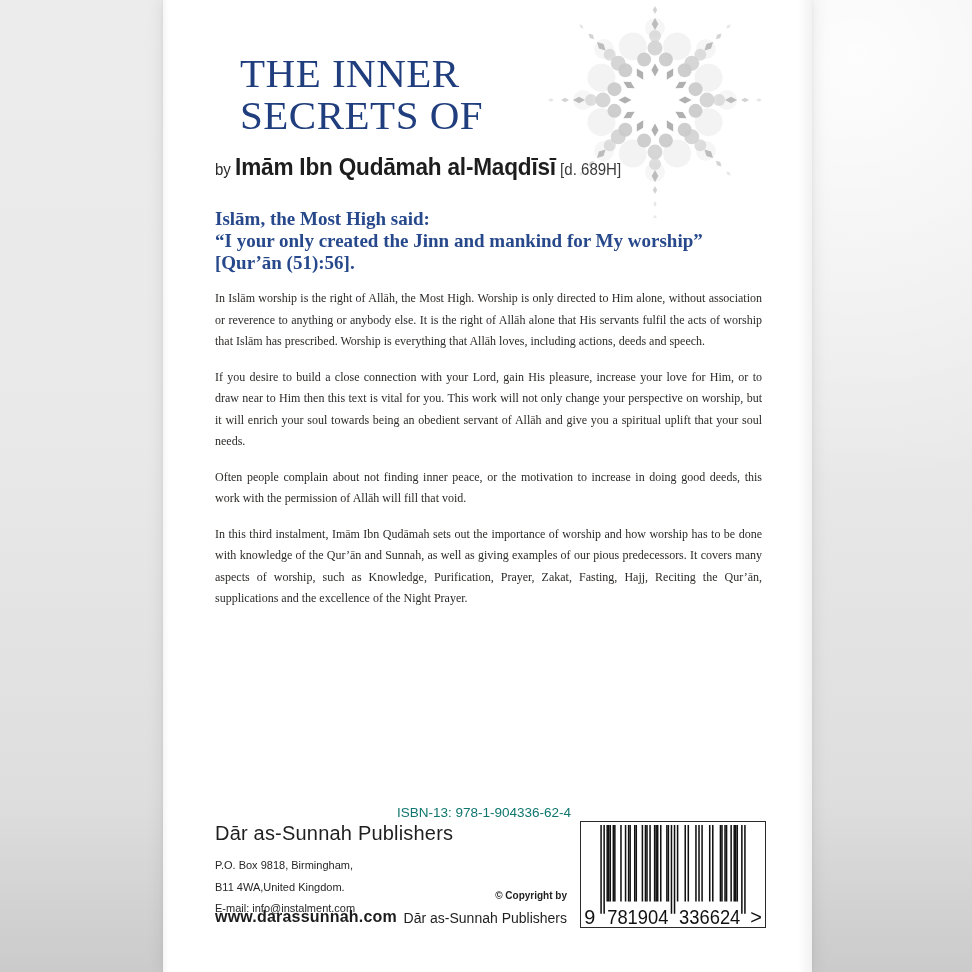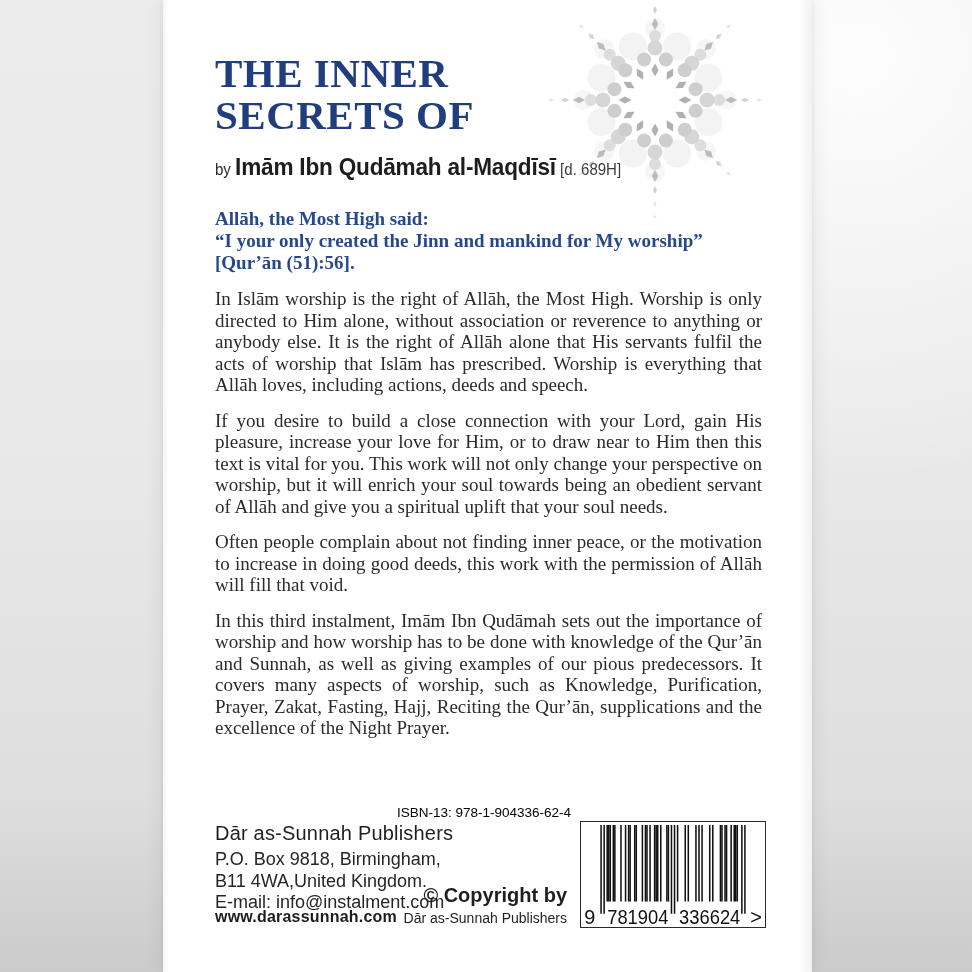--- a/index.html
+++ b/index.html
@@ -28,68 +28,69 @@
     background:linear-gradient(to right, rgba(0,0,0,.04), rgba(0,0,0,0));
     pointer-events:none;
   }
 
   .content { position:absolute; left:52px; top:0; width:547px; }
 
   .ornament { position:absolute; left:377px; top:-12px; width:230px; height:230px; pointer-events:none; }
 
   .title {
     position:relative; margin-top:52px;
-    font-family:"Liberation Serif", serif; font-weight:700;
+    font-family:"Liberation Serif", serif; font-weight:400;
     font-size:41px; line-height:42px; letter-spacing:.5px;
     color:#203e7d;
+    margin-left:25px;
   }
   .byline {
     margin-top:17px; font-family:"Liberation Sans", sans-serif;
     color:#1d1d1d; transform:scaleX(.94); transform-origin:left;
     white-space:nowrap;
   }
   .byline .by { font-size:16px; font-weight:400; color:#2a2a2a; }
   .byline .author { font-size:24px; font-weight:700; letter-spacing:-.2px; }
   .byline .death { font-size:16px; font-weight:400; color:#3c3c3c; letter-spacing:0; }
 
   .quote {
     margin-top:27px; font-family:"Liberation Serif", serif;
     font-weight:700; font-size:19px; line-height:22px; color:#27498c;
   }
 
   .body-copy { margin-top:6px; }
   .body-copy p {
-    font-size:19px; line-height:21.5px; color:#2d2b29;
+    font-size:12px; line-height:21.5px; color:#2d2b29;
     text-align:justify; margin-top:14px;
   }
 
   
   .logo-block { position:absolute; left:76px; top:760px; width:110px; height:62px; color:#2b2b2b; }
   .logo-dome { position:absolute; left:28px; top:-4px; }
   .logo-arabic {
     position:absolute; left:0; top:26px; width:110px;
     font-family:"DejaVu Sans", sans-serif; font-size:24px; color:#2b2b2b;
     text-align:center; line-height:30px;
   }
 
   .pub-block { position:absolute; left:52px; top:822px; font-family:"Liberation Sans", sans-serif; }
   .pub-name { font-size:20px; color:#1f1f1f; letter-spacing:.2px; }
-  .pub-address { margin-top:4px; font-size:18px; line-height:21.5px; color:#262626; }
+  .pub-address { margin-top:10px; font-size:11px; line-height:21.5px; color:#262626; }
   .pub-site { position:absolute; left:52px; top:908px; font-family:"Liberation Sans", sans-serif;
     font-weight:700; font-size:16px; color:#1c1c1c; letter-spacing:.2px; }
 
   .isbn-block {
     position:absolute; top:801px; right:241px; text-align:right;
-    font-family:"Liberation Sans", sans-serif; font-size:13.5px; line-height:23px; color:#000000;
+    font-family:"Liberation Sans", sans-serif; font-size:13.5px; line-height:23px; color:#0f766e;
   }
   .copyright-block {
     position:absolute; top:884px; right:245px; text-align:right;
     font-family:"Liberation Sans", sans-serif; line-height:23px; color:#1f1f1f;
   }
-  .copyright-block .c1 { font-size:20px; font-weight:700; }
+  .copyright-block .c1 { font-size:10px; font-weight:700; }
   .copyright-block .c2 { font-size:14px; font-weight:400; }
 
   .barcode-box {
     position:absolute; left:417px; top:821px; width:186px; height:107px;
     background:#fff; border:1.5px solid #2a2a2a; padding:3px 2px 0 2px;
   }
   .barcode-box svg { display:block; }
 </style>
 </head>
 <body>
@@ -190,21 +191,21 @@
         <div>SECRETS OF</div>
       </h1>
 
       <div class="byline">
         <span class="by">by</span>
         <span class="author">Imām Ibn Qudāmah al-Maqdīsī</span>
         <span class="death">[d. 689H]</span>
       </div>
 
       <div class="quote">
-        <div>Allāh, the Most High said:</div>
+        <div>Islām, the Most High said:</div>
         <div>“I your only created the Jinn and mankind for My worship”</div>
         <div>[Qur’ān (51):56].</div>
       </div>
 
       <div class="body-copy">
         <p>In Islām worship is the right of Allāh, the Most High. Worship is only directed to Him alone, without association or reverence to anything or anybody else. It is the right of Allāh alone that His servants fulfil the acts of worship that Islām has prescribed. Worship is everything that Allāh loves, including actions, deeds and speech.</p>
         <p>If you desire to build a close connection with your Lord, gain His pleasure, increase your love for Him, or to draw near to Him then this text is vital for you.  This work will not only change your perspective on worship, but it will enrich your soul towards being an obedient servant of Allāh and give you a spiritual uplift that your soul needs.</p>
         <p>Often people complain about not finding inner peace, or the motivation to increase in doing good deeds, this work with the permission of Allāh will fill that void.</p>
         <p>In this third instalment, Imām Ibn Qudāmah sets out the importance of worship and how worship has to be done with knowledge of the Qur’ān and Sunnah, as well as giving examples of our pious predecessors. It covers many aspects of worship, such as Knowledge, Purification, Prayer, Zakat, Fasting, Hajj, Reciting the Qur’ān, supplications and the excellence of the Night Prayer.</p>
       </div>

